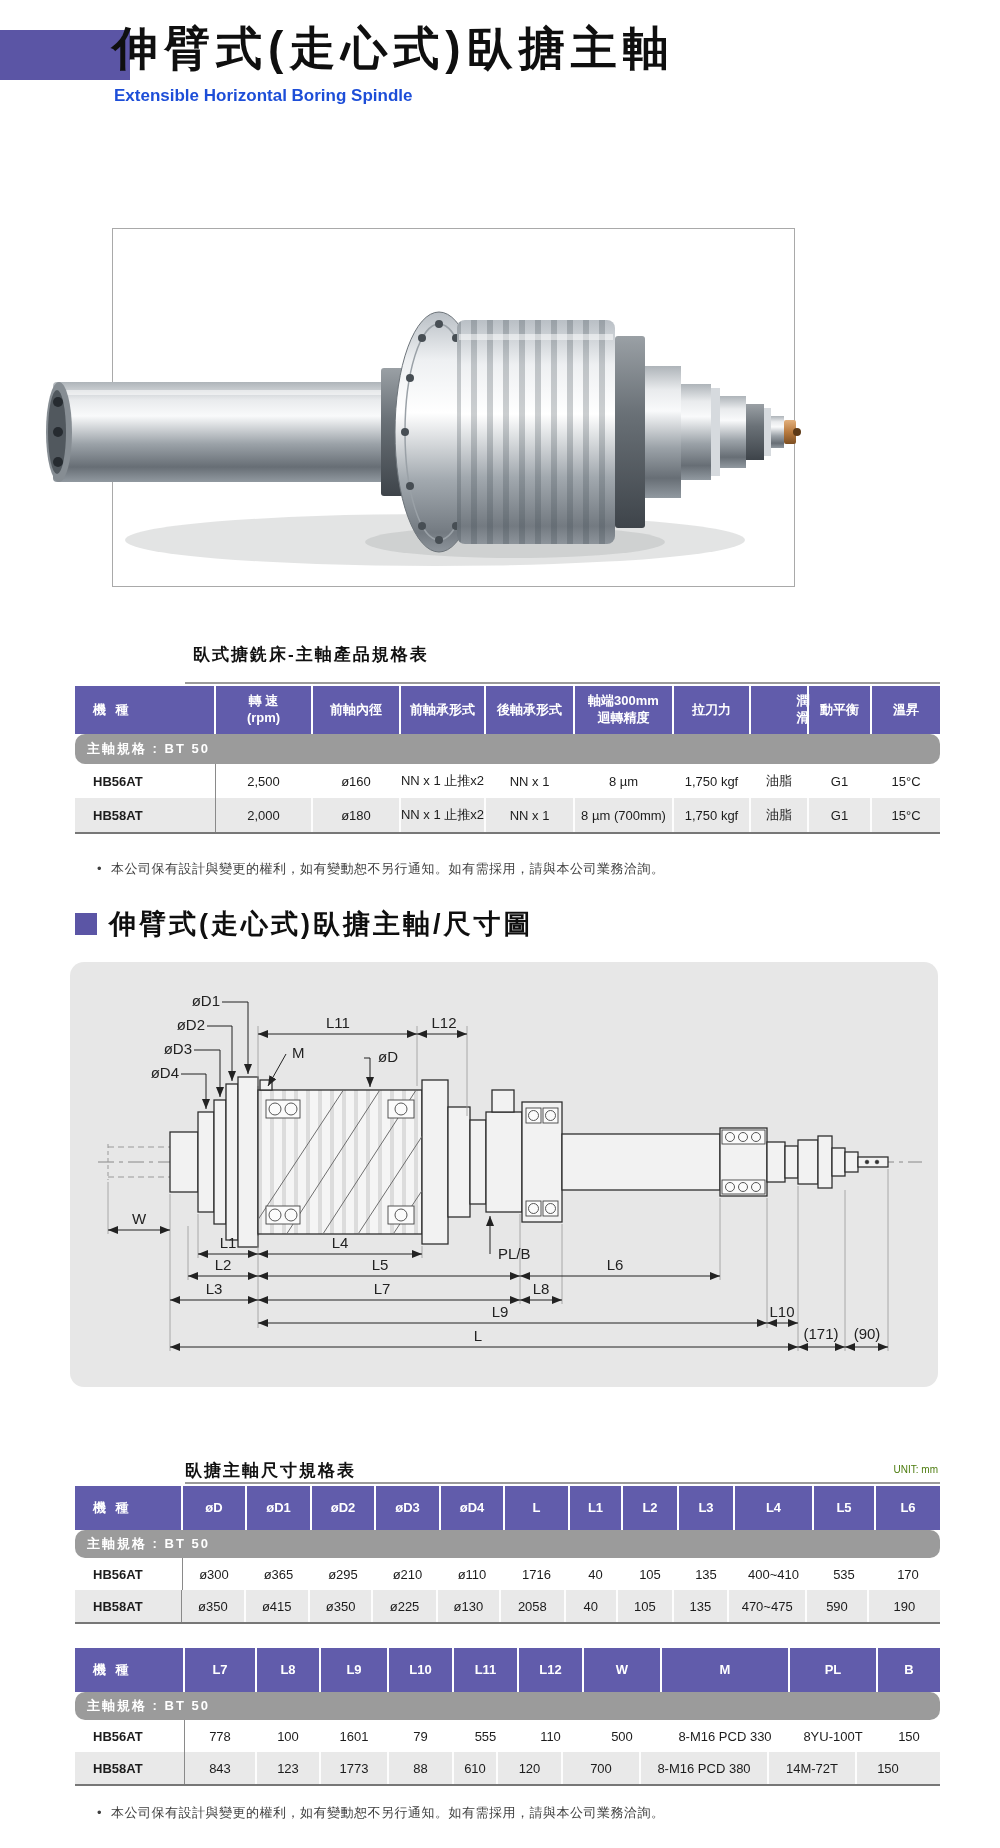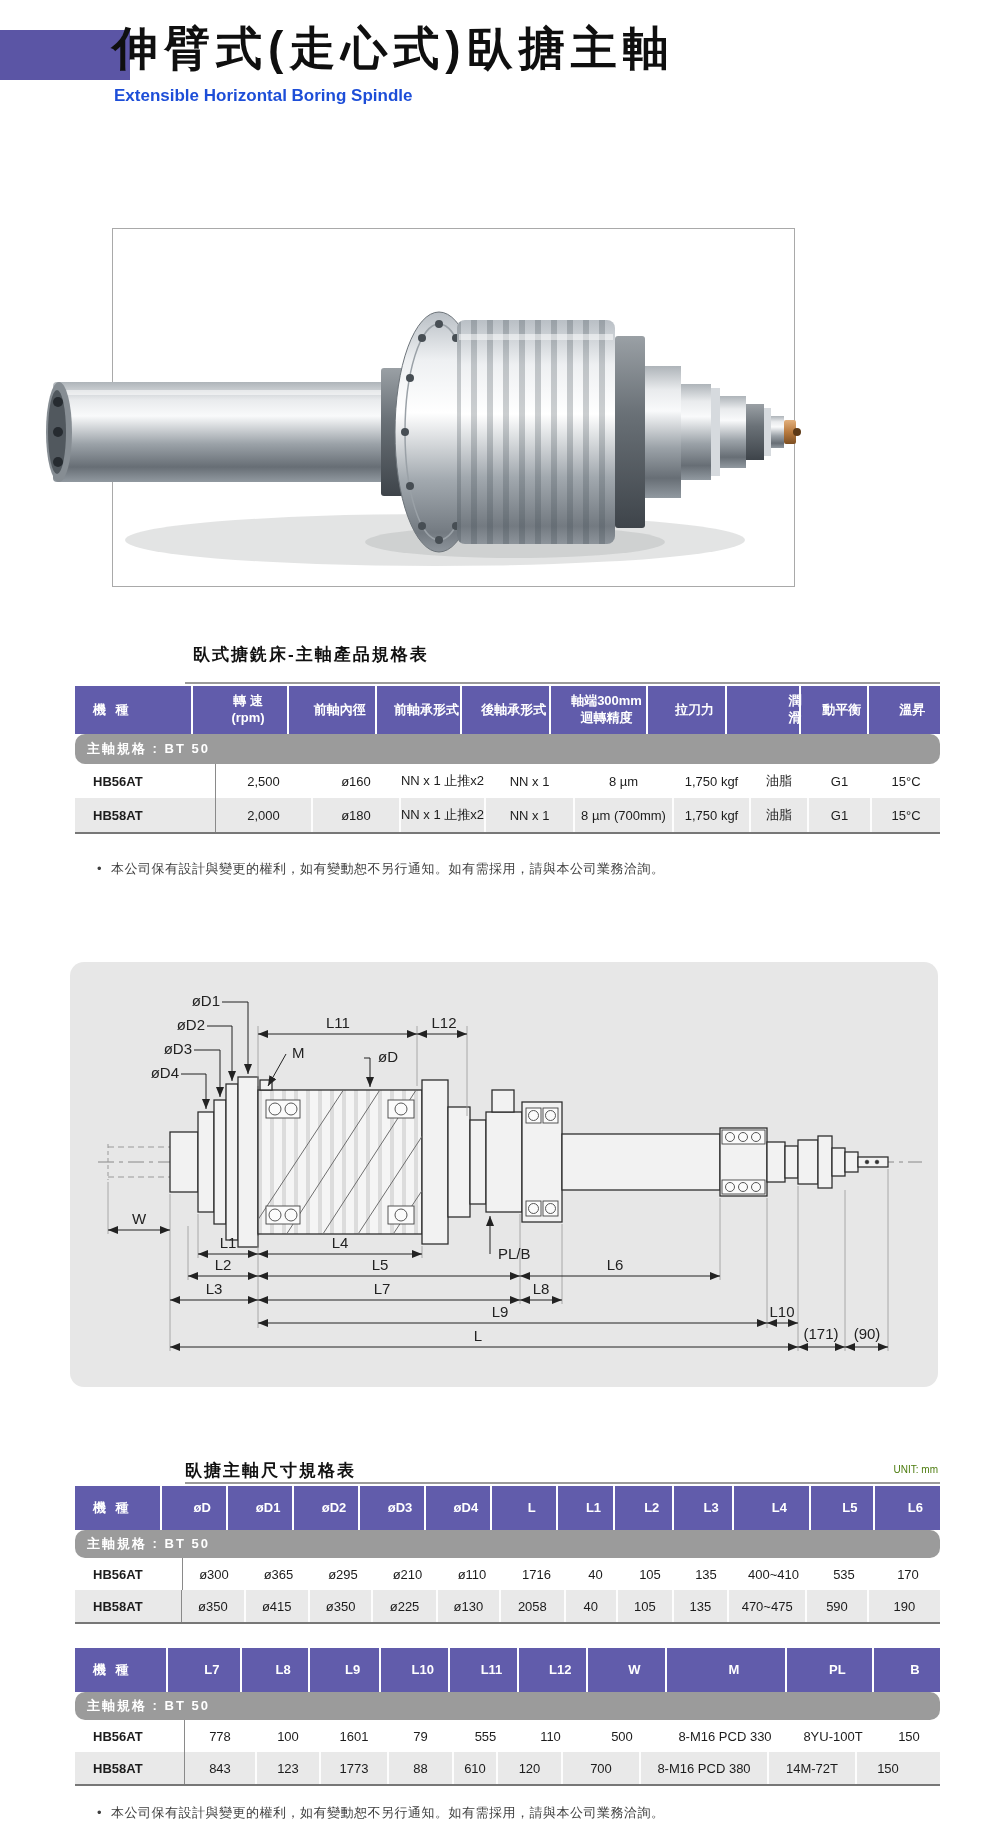--- a/index.html
+++ b/index.html
@@ -30,21 +30,21 @@
   .sec2 .sq{display:inline-block;width:22px;height:22px;background:#5b55a5;margin-right:12px;}
 
   
   .diagram-box{position:absolute;left:70px;top:962px;width:868px;height:425px;}
   .diagram-box svg{display:block;}
 
   
   .table{position:absolute;width:865px;border-bottom:2px solid #777;}
   .table *{box-sizing:border-box;}
   .tr{display:flex;}
-  .tr.head{background:#615cab;gap:16px;}
+  .tr.head{background:#615cab;}
   .th{color:#fff;font-weight:bold;font-size:13px;display:flex;align-items:center;justify-content:center;
       text-align:center;white-space:pre-line;border-right:2px solid #fff;line-height:1.3;}
   .th:last-child{border-right:none;}
   .th.first{justify-content:flex-start;padding-left:18px;letter-spacing:3px;}
   .spec .th{height:48px;} .dimT .th{height:44px;}
   .tr.band{background:#9b9b9b;display:flex;align-items:center;border-radius:10px;}
   .spec .tr.band{height:30px;} .dimT .tr.band{height:28px;}
   .bandcell{color:#fff;font-weight:bold;font-size:13px;padding-left:12px;letter-spacing:2px;}
   .tr.data{background:#fff;}
   .tr.data.alt{background:#e9e9e9;}
@@ -182,20 +182,24 @@
         <div class="td" style="width: 58px;">油脂</div>
         <div class="td" style="width: 63px;">G1</div>
         <div class="td" style="width: 68px;">15°C</div>
       </div>
     </div>
 
   <div class="note" style="left:97px;top:860px;">
     <span class="bullet">•</span><span>本公司保有設計與變更的權利，如有變動恕不另行通知。如有需採用，請與本公司業務洽詢。</span>
   </div>
 
+  <div class="sec2">
+    <span class="sq"></span>
+    <span>伸臂式(走心式)臥搪主軸/尺寸圖</span>
+  </div>
 
   <div class="diagram-box">
     <svg viewBox="0 0 868 425" width="868" height="425">
       <defs>
         <marker id="arw" viewBox="0 0 10 8" refX="10" refY="4" markerWidth="10" markerHeight="8" orient="auto-start-reverse">
           <path d="M0 0L10 4L0 8z" fill="#222"></path>
         </marker>
         <pattern id="ribs" width="12" height="12" patternUnits="userSpaceOnUse">
           <rect width="12" height="12" fill="#f5f5f5"></rect>
             <rect x="8" width="4" height="12" fill="#dcdcdc"></rect>

